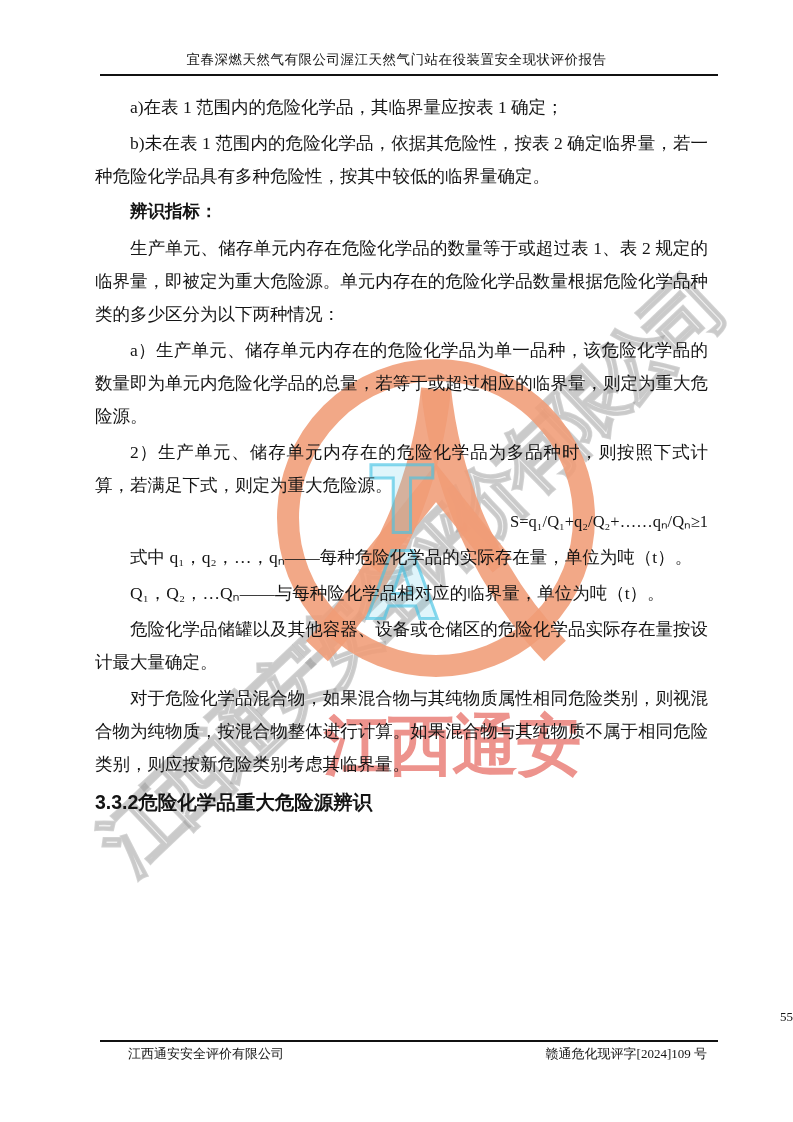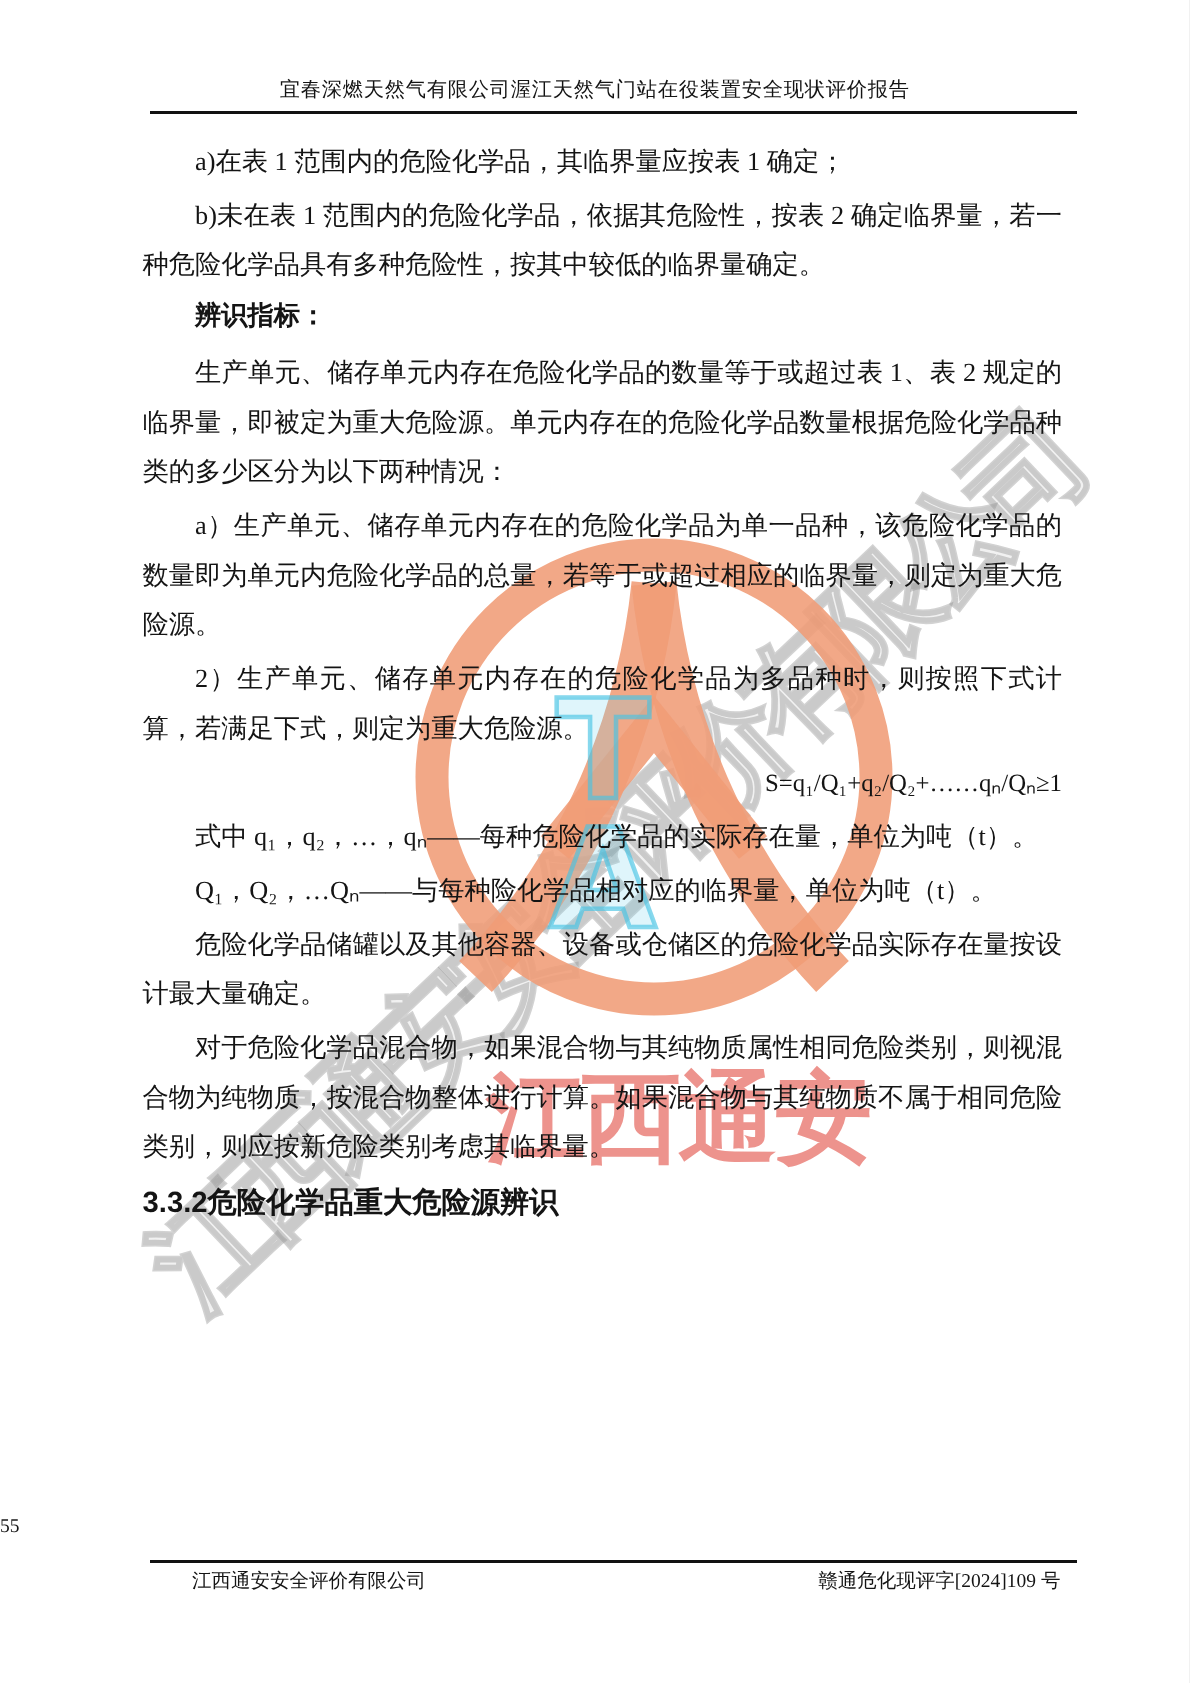--- a/index.html
+++ b/index.html
@@ -68,21 +68,21 @@
   }
   .section-heading{
     margin:9px 0 4px;text-indent:0 !important;
     font-family:"Liberation Sans", sans-serif;
     font-weight:bold;font-size:19.5px;line-height:36px;
     text-align:left;
   }
   
   .page-number{
     position:absolute;top:1009px;left:0;right:0;
-    text-align:left;font-size:13px;z-index:2;
+    text-align:right;font-size:13px;z-index:2;
   }
   .footer-rule{
     position:absolute;top:1040px;left:100px;width:618px;
     border-top:2px solid #111;z-index:2;
   }
   .footer-company{
     position:absolute;top:1045px;left:128px;
     font-size:13px;z-index:2;
   }
   .footer-docnum{

